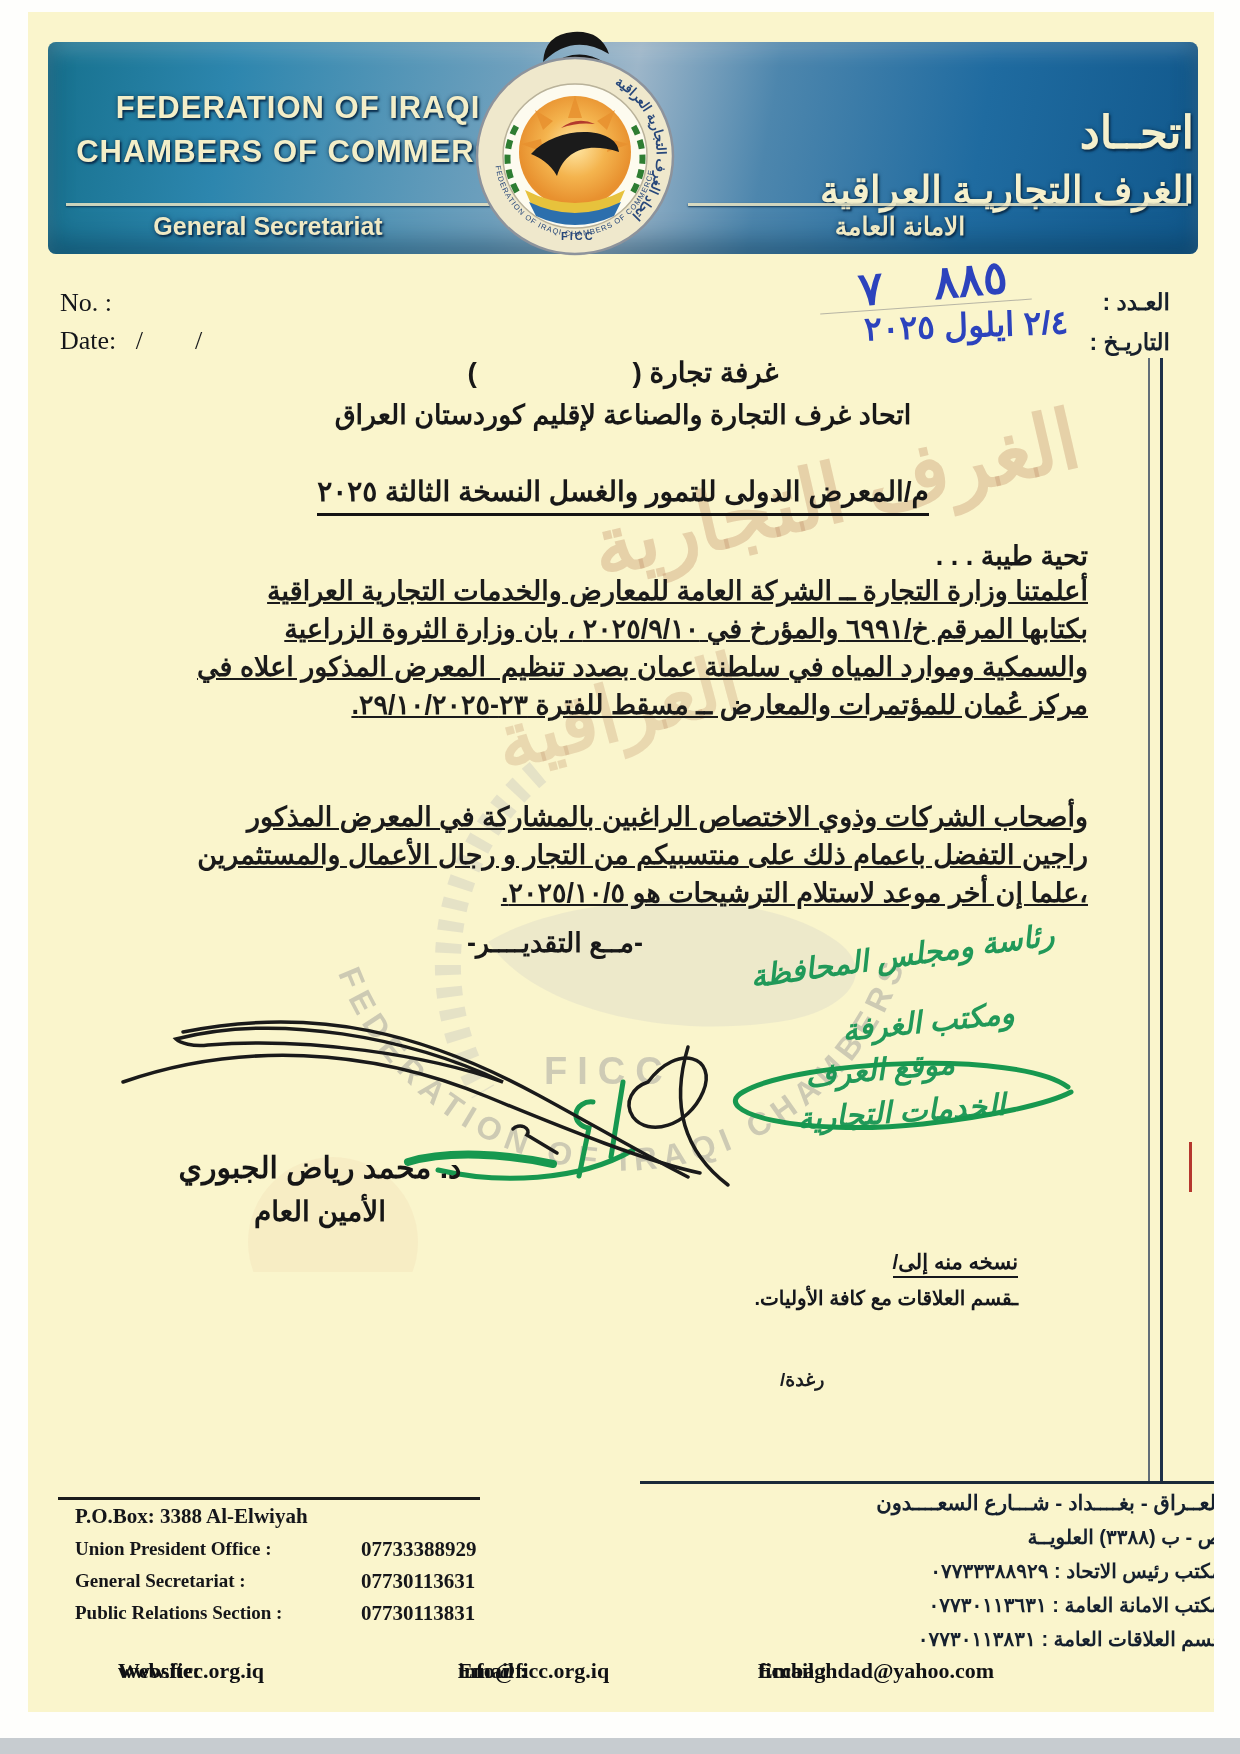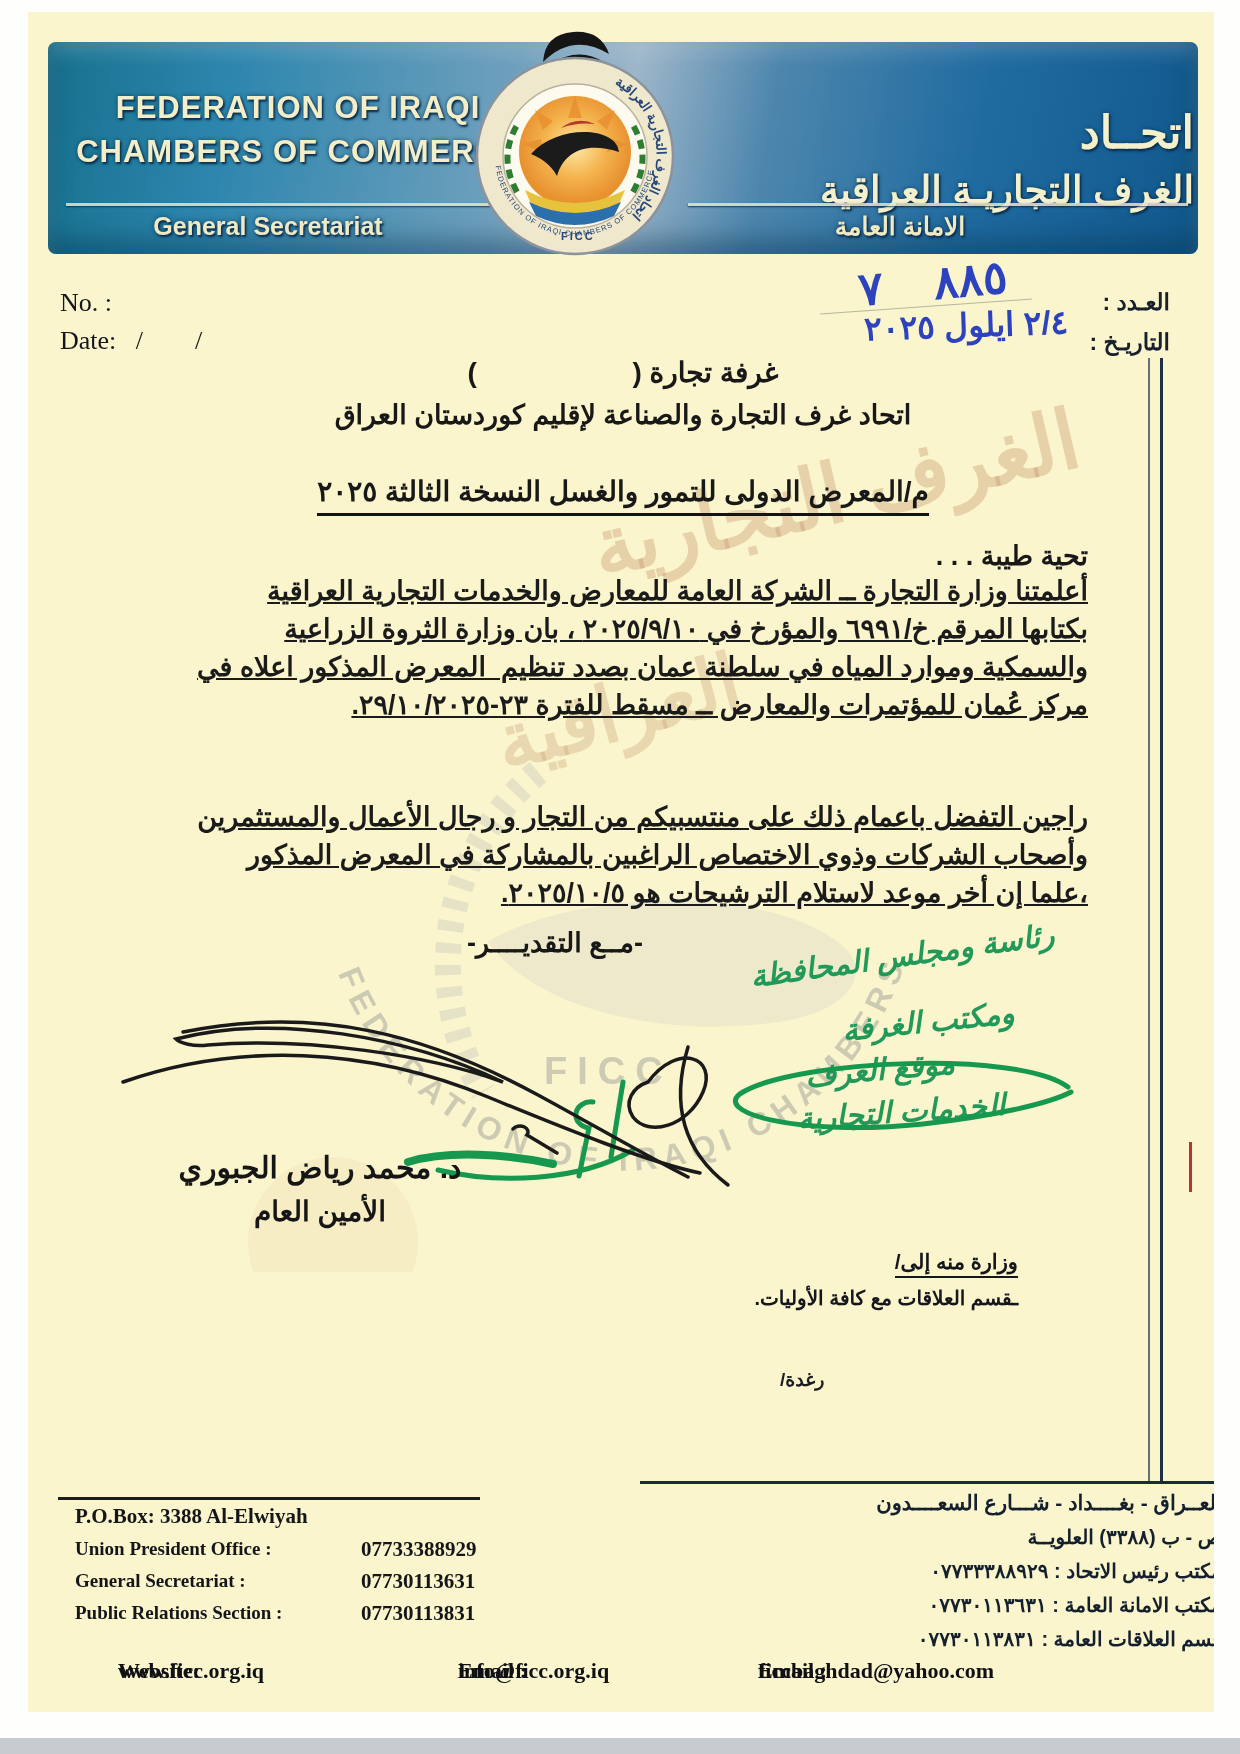--- a/index.html
+++ b/index.html
@@ -187,22 +187,22 @@
     <div class="greeting">تحية طيبة . . .</div>
 
     <div class="para" style="top:560px;">
       <div class="rl">أعلمتنا وزارة التجارة ــ الشركة العامة للمعارض والخدمات التجارية العراقية</div>
       <div class="rl">بكتابها المرقم خ/٦٩٩١ والمؤرخ في ٢٠٢٥/٩/١٠ ، بان وزارة الثروة الزراعية</div>
       <div class="rl">والسمكية وموارد المياه في سلطنة عمان بصدد تنظيم  المعرض المذكور اعلاه في</div>
       <div class="rl">مركز عُمان للمؤتمرات والمعارض ــ مسقط للفترة ٢٣-٢٩/١٠/٢٠٢٥.</div>
     </div>
 
     <div class="para" style="top:786px;">
+      <div class="rl">وأصحاب الشركات وذوي الاختصاص الراغبين بالمشاركة في المعرض المذكور</div>
       <div class="rl">راجين التفضل باعمام ذلك على منتسبيكم من التجار و رجال الأعمال والمستثمرين</div>
-      <div class="rl">وأصحاب الشركات وذوي الاختصاص الراغبين بالمشاركة في المعرض المذكور</div>
       <div class="rl">،علما إن أخر موعد لاستلام الترشيحات هو ٢٠٢٥/١٠/٥.</div>
     </div>
 
     <div class="closing">-مــع التقديــــر-</div>
 
     <div class="gnote" style="right:159px;top:926px;transform:rotate(-8deg);">رئاسة ومجلس المحافظة</div>
     <div class="gnote" style="right:199px;top:992px;transform:rotate(-6deg);">ومكتب الغرفة</div>
     <div class="gnote" style="right:259px;top:1040px;transform:rotate(-5deg);">موقع الغرف</div>
     <div class="gnote" style="right:209px;top:1082px;transform:rotate(-4deg);">الخدمات التجارية</div>
 
@@ -226,21 +226,21 @@
         <path d="M600,60 C585,110 590,160 640,198"></path>
       </g>
     </svg>
 
     <div class="signer">
       <div class="signer-name">د. محمد رياض الجبوري</div>
       <div class="signer-title">الأمين العام</div>
     </div>
 
     <div class="copyto">
-      <div><span class="copy-label">وزارة منه إلى/</span></div>
+      <div><span class="copy-label">نسخه منه إلى/</span></div>
       <div class="copy-line">ـقسم العلاقات مع كافة الأوليات.</div>
     </div>
     <div class="drafter">رغدة/</div>
 
     <div class="vline-a"></div>
     <div class="vline-b"></div>
     <div class="red-mark"></div>
 
     <div class="rule" style="left:30px;top:1485px;width:422px;"></div>
     <div class="rule" style="left:612px;top:1469px;width:574px;background:#1a2a3a;"></div>

